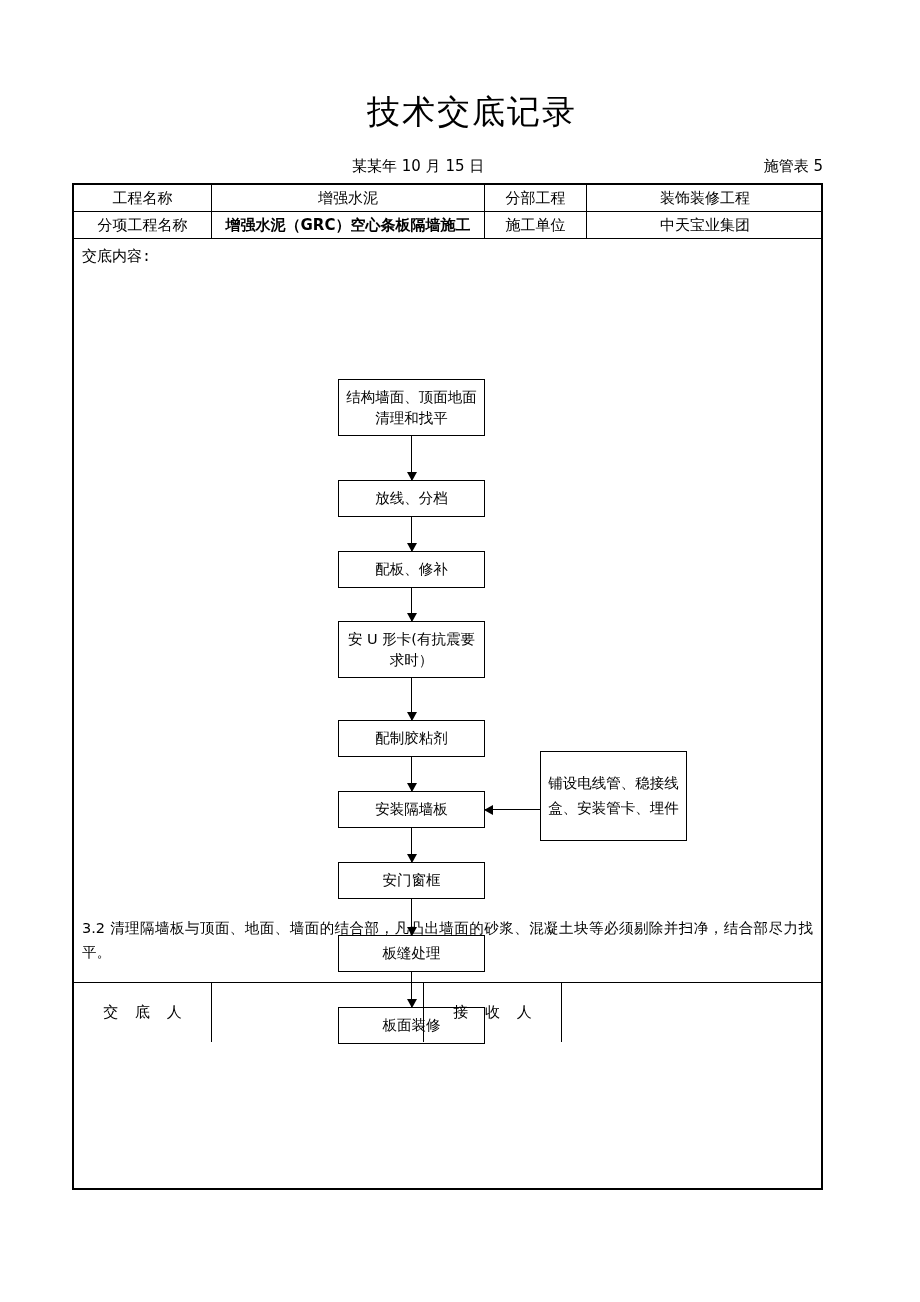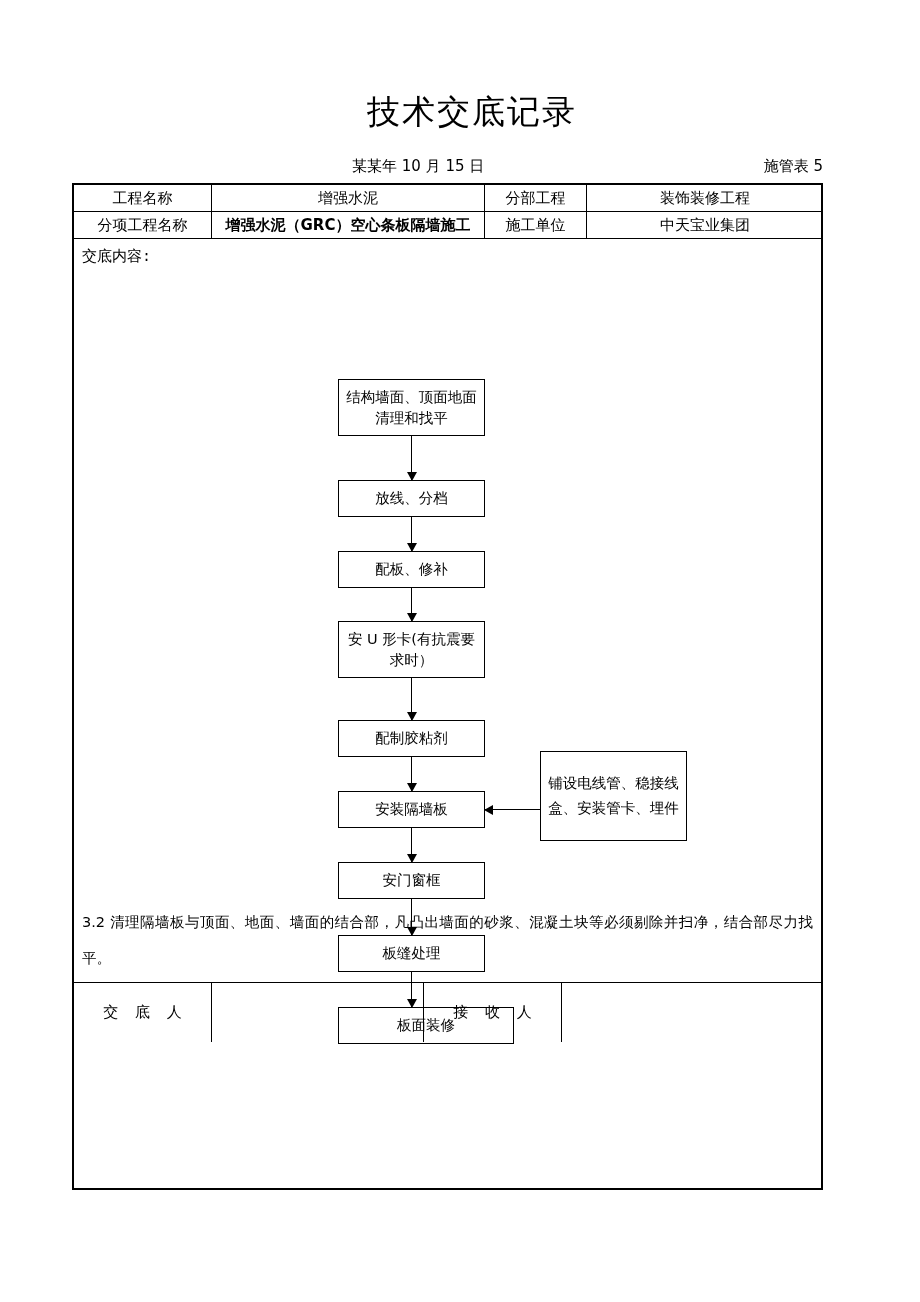--- a/index.html
+++ b/index.html
@@ -154,23 +154,23 @@
     border-top: 5.5px solid transparent;
     border-bottom: 5.5px solid transparent;
     border-right: 9px solid #000;
   }
 
   
   .para {
     position: absolute;
     left: 8px;
     right: 8px;
-    bottom: 6px;
+    bottom: 18px;
     font-size: 14.5px;
-    line-height: 36px;
+    line-height: 24px;
     text-align: justify;
   }
 
   
   .row-sign { height: 59px; }
   .row-sign:last-child { border-bottom: none; }
   .s-a { left: 0;     width: 138px; }
   .s-b { left: 138px; width: 212px; }
   .s-c { left: 350px; width: 138px; }
   .s-d { left: 488px; width: 261px; }
@@ -227,21 +227,21 @@
 
       <div class="fbox" style="left:466px; top:512px; width:147px; height:90px; line-height:25px;">铺设电线管、稳接线盒、安装管卡、埋件</div>
       <div class="farrow-h" style="left:411px; top:570px; width:55px;"></div>
 
       <div class="fbox" style="left:264px; top:623px; width:147px; height:37px;">安门窗框</div>
       <div class="farrow-v" style="left:337px; top:660px; height:36px;"></div>
 
       <div class="fbox" style="left:264px; top:696px; width:147px; height:37px;">板缝处理</div>
       <div class="farrow-v" style="left:337px; top:733px; height:35px;"></div>
 
-      <div class="fbox" style="left:264px; top:768px; width:176px; height:37px;">板面装修</div>
+      <div class="fbox" style="left:264px; top:768px; width:147px; height:37px;">板面装修</div>
     </div>
 
     <div class="para">3.2 清理隔墙板与顶面、地面、墙面的结合部，凡凸出墙面的砂浆、混凝土块等必须剔除并扫净，结合部尽力找平。</div>
   </div>
 
 
   <div class="row row-sign">
     <div class="cell s-a vline spaced">交 底 人</div>
     <div class="cell s-b vline"></div>
     <div class="cell s-c vline spaced">接 收 人</div>

